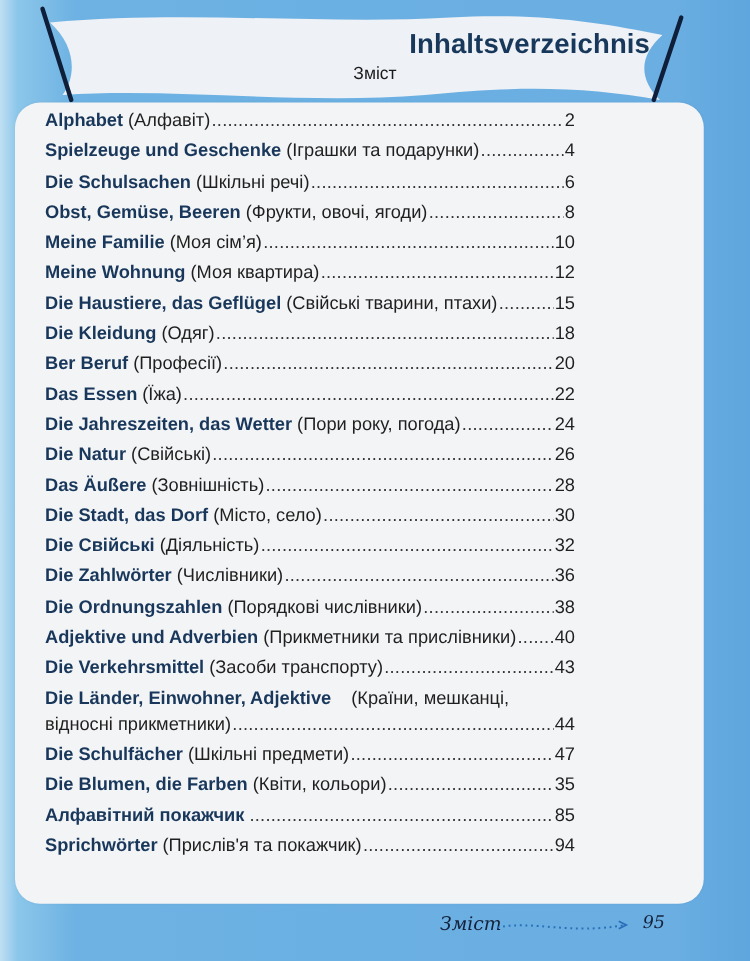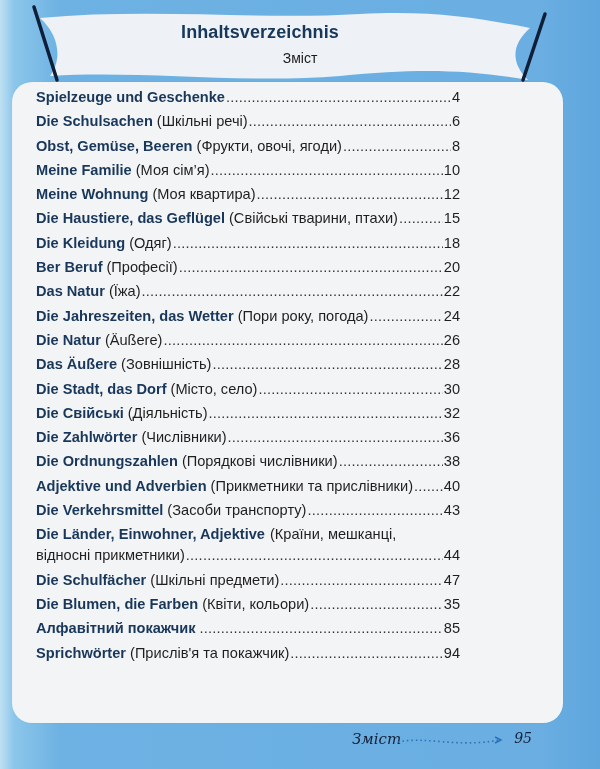--- a/index.html
+++ b/index.html
@@ -4,22 +4,22 @@
 <style>
   html, body { margin: 0; padding: 0; }
   body {
     width: 600px; height: 769px; overflow: hidden; position: relative;
     background: linear-gradient(90deg, #bfe0f3 0px, #8cc6ea 14px, #6db2e3 60px, #6aaee2 540px, #5ea6dd 600px);
     font-family: "Liberation Sans", sans-serif;
   }
   .banner { position: absolute; left: 0; top: 0; width: 600px; height: 90px; }
   .banner svg { position: absolute; left: 0; top: 0; }
   .banner-title {
-    position: absolute; left: 0; width: 520px; top: 22px; text-align: center;
-    font-size: 18px; font-weight: bold; color: #17385a; letter-spacing: 0.1px;
+    position: absolute; left: 0; width: 520px; top: 22px; text-align: right;
+    font-size: 22px; font-weight: bold; color: #17385a; letter-spacing: 0.1px;
   }
   .banner-sub {
     position: absolute; left: 0; width: 600px; top: 50px; text-align: center;
     font-size: 14px; color: #1b1b1b;
   }
   .panel {
     position: absolute; left: 12px; top: 82px; width: 551px; height: 641px;
     background: #f3f4f6; border-radius: 20px;
     box-shadow: 0 0 2px rgba(0,0,0,0.05);
   }
@@ -63,21 +63,28 @@
     <line x1="545" y1="14" x2="523" y2="80" stroke="#0f1f3a" stroke-width="3.5" stroke-linecap="round"></line>
   </svg>
   <div class="banner-title">Inhaltsverzeichnis</div>
   <div class="banner-sub">Зміст</div>
 </div>
 
 <div class="panel"></div>
 
 <div class="toc">
   <div class="row">
+      <span class="de">Alphabet</span>
+      <span class="uk">(Алфавіт)</span>
+      <span class="dots"></span>
+      <span class="page">2</span>
+    </div>
+  <div class="row">
       <span class="de">Spielzeuge und Geschenke</span>
+      <span class="uk">(Іграшки та подарунки)</span>
       <span class="dots"></span>
       <span class="page">4</span>
     </div>
   <div class="row">
       <span class="de">Die Schulsachen</span>
       <span class="uk">(Шкільні речі)</span>
       <span class="dots"></span>
       <span class="page">6</span>
     </div>
   <div class="row">
@@ -110,34 +117,34 @@
       <span class="dots"></span>
       <span class="page">18</span>
     </div>
   <div class="row">
       <span class="de">Ber Beruf</span>
       <span class="uk">(Професії)</span>
       <span class="dots"></span>
       <span class="page">20</span>
     </div>
   <div class="row">
-      <span class="de">Das Natur</span>
+      <span class="de">Das Essen</span>
       <span class="uk">(Їжа)</span>
       <span class="dots"></span>
       <span class="page">22</span>
     </div>
   <div class="row">
       <span class="de">Die Jahreszeiten, das Wetter</span>
       <span class="uk">(Пори року, погода)</span>
       <span class="dots"></span>
       <span class="page">24</span>
     </div>
   <div class="row">
       <span class="de">Die Natur</span>
-      <span class="uk">(Äußere)</span>
+      <span class="uk">(Свійські)</span>
       <span class="dots"></span>
       <span class="page">26</span>
     </div>
   <div class="row">
       <span class="de">Das Äußere</span>
       <span class="uk">(Зовнішність)</span>
       <span class="dots"></span>
       <span class="page">28</span>
     </div>
   <div class="row">
@@ -171,21 +178,21 @@
       <span class="page">40</span>
     </div>
   <div class="row">
       <span class="de">Die Verkehrsmittel</span>
       <span class="uk">(Засоби транспорту)</span>
       <span class="dots"></span>
       <span class="page">43</span>
     </div>
   <div class="row wrap1">
       <span class="de">Die Länder, Einwohner, Adjektive</span>
-      <span class="uk" style="margin-left:5px">(Країни, мешканці,</span>
+      <span class="uk" style="margin-left:16px">(Країни, мешканці,</span>
     </div>
   <div class="row wrap2">
       <span>відносні прикметники)</span>
       <span class="dots"></span>
       <span class="page">44</span>
     </div>
   <div class="row">
       <span class="de">Die Schulfächer</span>
       <span class="uk">(Шкільні предмети)</span>
       <span class="dots"></span>

